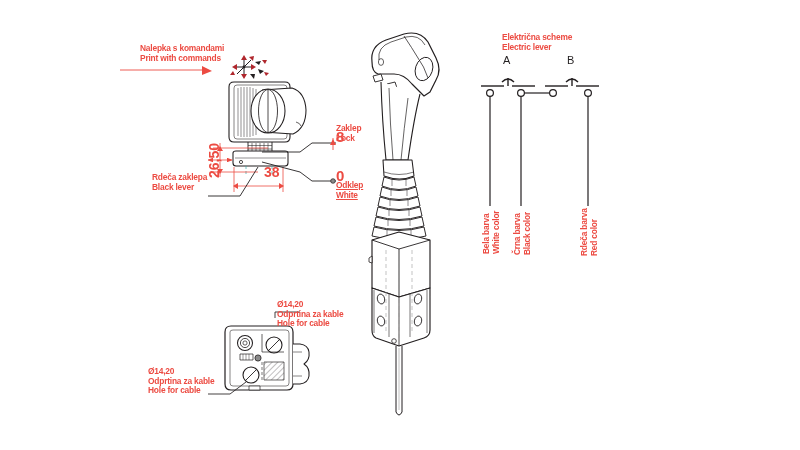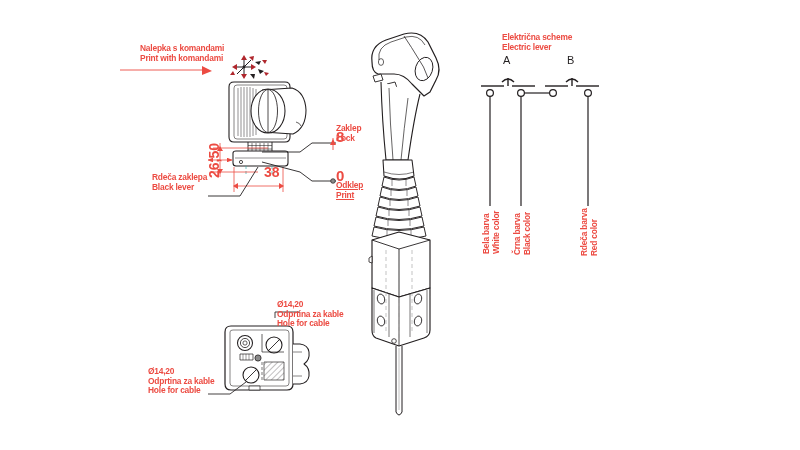--- a/index.html
+++ b/index.html
@@ -342,42 +342,42 @@
       <line x1="524.5" y1="93" x2="549.5" y2="93" stroke-width="1.2"></line>
 
       <line x1="490" y1="96.5" x2="490" y2="206" stroke-width="1.2"></line>
       <line x1="521" y1="96.5" x2="521" y2="206" stroke-width="1.2"></line>
       <line x1="588" y1="96.5" x2="588" y2="206" stroke-width="1.2"></line>
     </g>
   </svg>
 
   <div class="lbl" style="left:116px; top:44px;margin-left:24px;">
     <span>Nalepka s komandami</span><br>
-    <span>Print with komandami</span>
+    <span>Print with commands</span>
   </div>
 
   <div class="lbl" style="left:152px; top:173px;">
     <span>Rdeča zaklepa</span><br>
     <span>Black lever</span>
   </div>
 
   <div class="dim vert" style="left:206px; top:178px;">26,50</div>
 
   <div class="dim" style="left:248px; top:164px;padding-left:16px;">38</div>
 
   <div class="big" style="left:336px; top:128px;">8</div>
   <div class="lbl" style="left:336px; top:124px;">
     <span>Zaklep</span><br>
     <span>Lock</span>
   </div>
 
   <div class="big" style="left:336px; top:167px;">0</div>
   <div class="lbl" style="left:336px; top:181px;text-decoration:underline;">
     <span>Odklep</span><br>
-    <span>Print</span>
+    <span>White</span>
   </div>
 
   <div class="lbl" style="left:277px; top:300px;">
     <span>Ø14,20</span><br>
     <span>Odprtina za kable</span><br>
     <span>Hole for cable</span>
   </div>
 
   <div class="lbl" style="left:148px; top:367px;">
     <span>Ø14,20</span><br>

